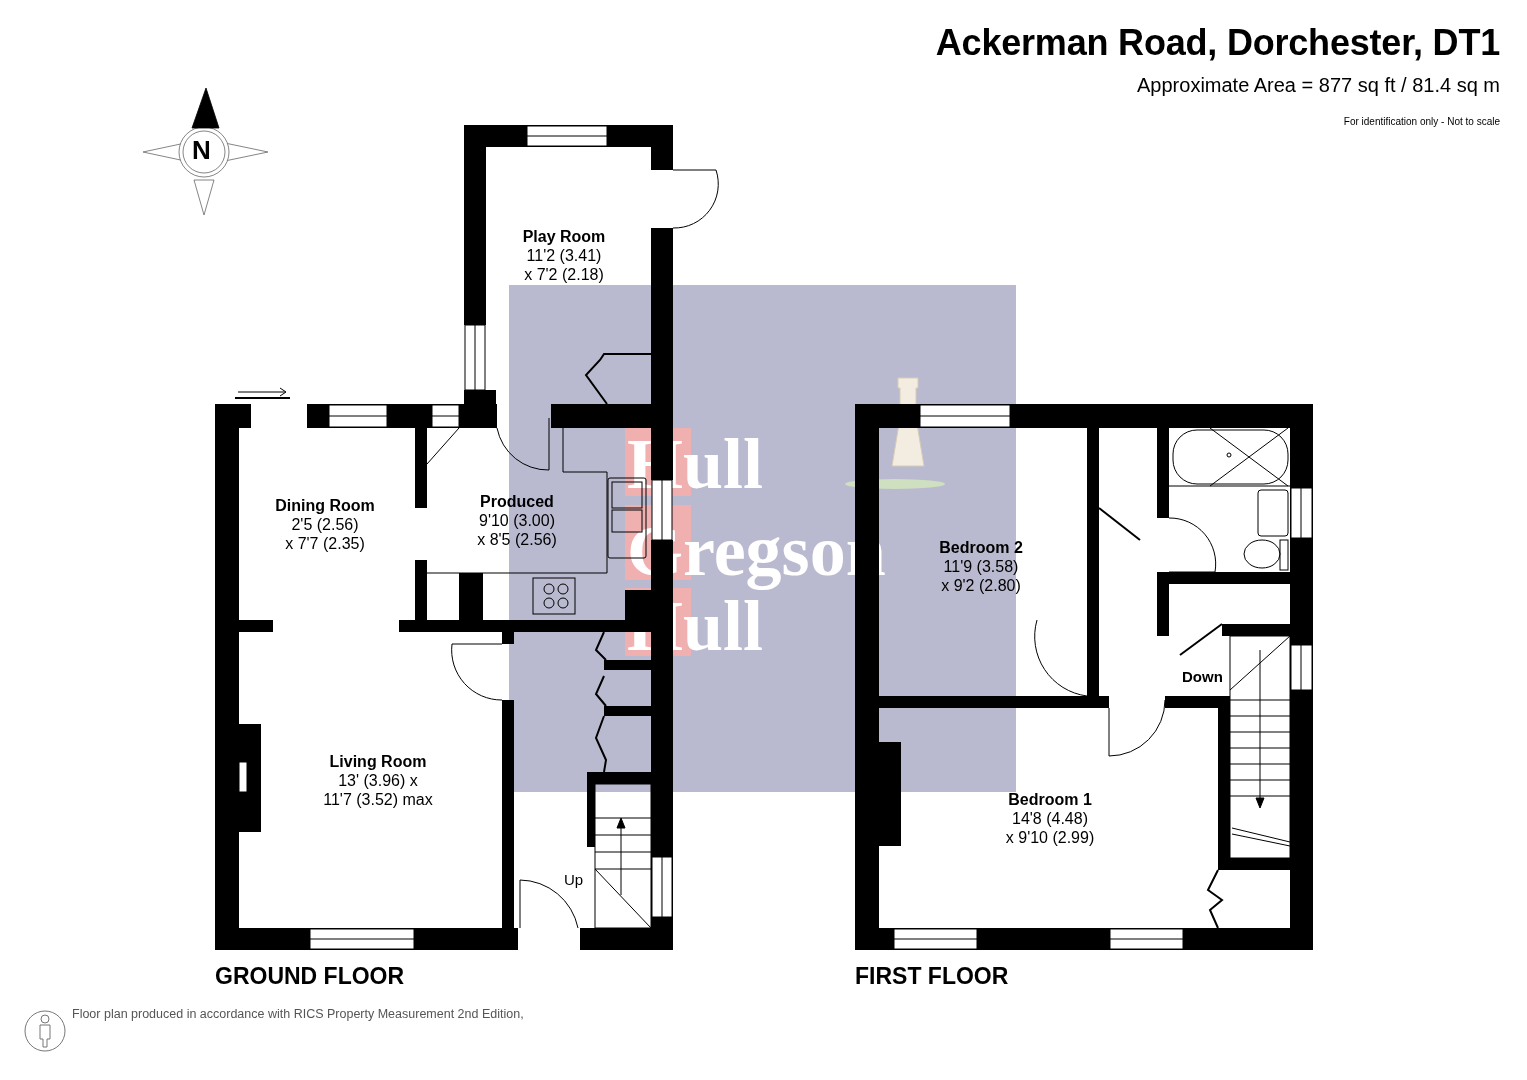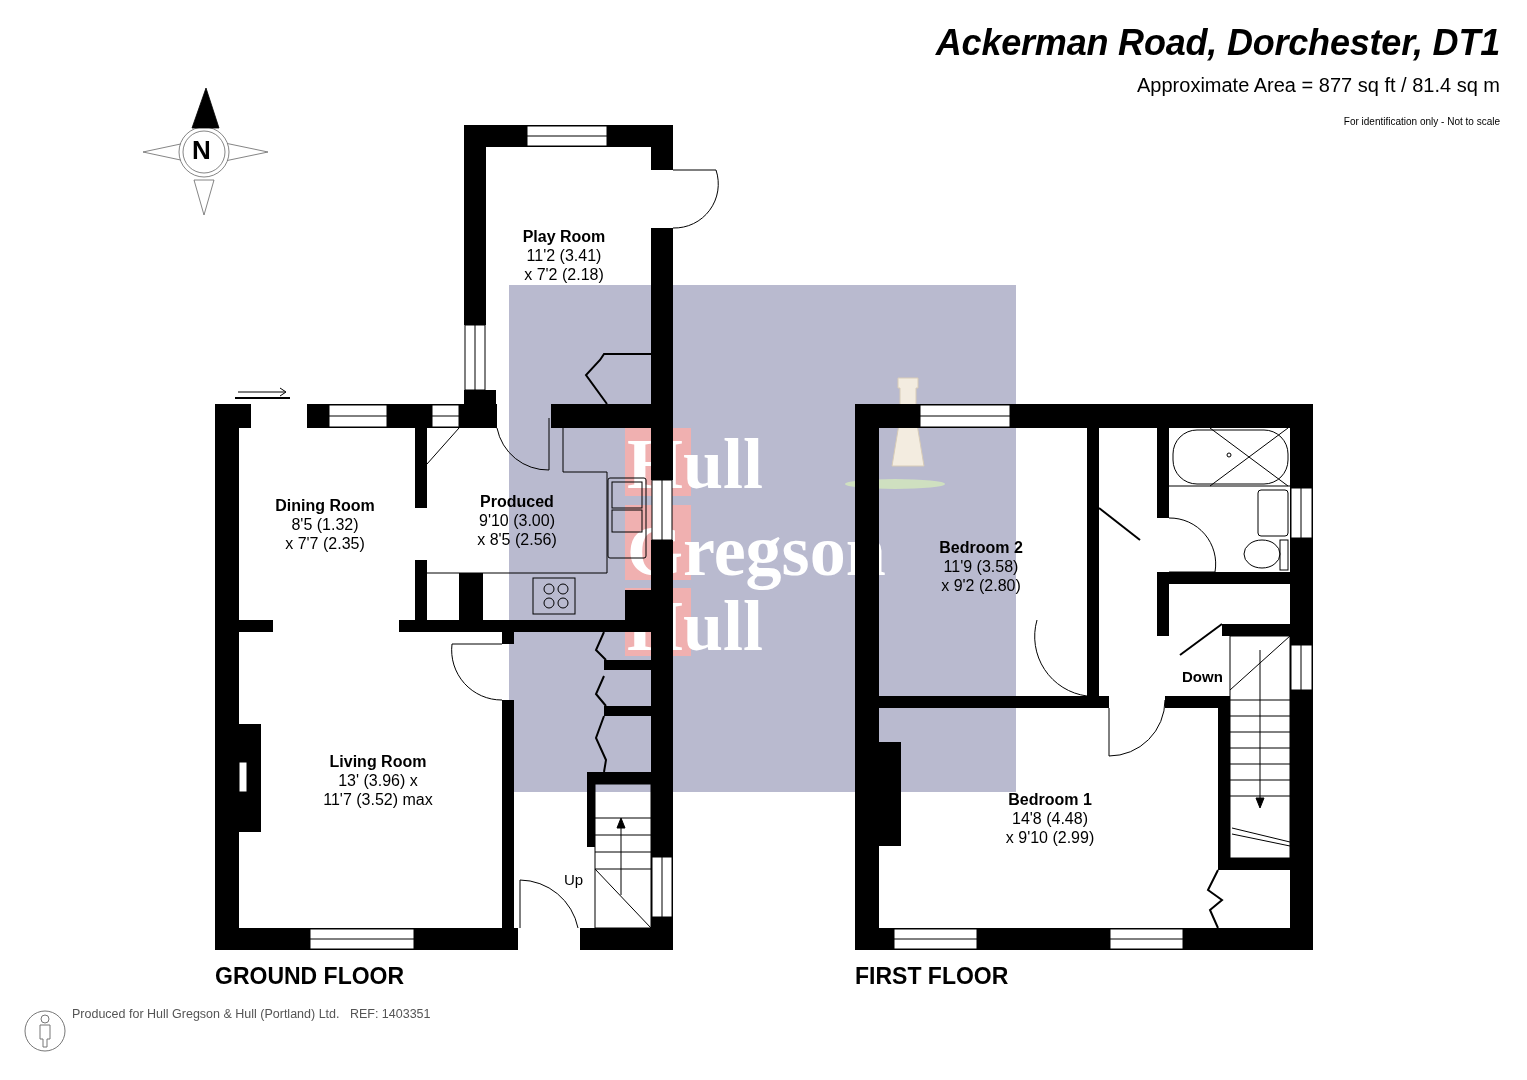--- a/index.html
+++ b/index.html
@@ -1,18 +1,18 @@
 <!DOCTYPE html>
 <html><head>
 <meta charset="utf-8">
 <style>
   html,body{margin:0;padding:0;background:#fff;}
   body{width:1527px;height:1080px;position:relative;overflow:hidden;font-family:"Liberation Sans",sans-serif;color:#000;}
   .abs{position:absolute;}
-  #title{right:27px;top:22px;font-size:36px;font-weight:bold;letter-spacing:-0.2px;white-space:nowrap;font-style:italic;}
+  #title{right:27px;top:22px;font-size:36px;font-weight:bold;letter-spacing:-0.2px;white-space:nowrap;}
   #area{right:27px;top:74px;font-size:20px;white-space:nowrap;}
   #ident{right:27px;top:116px;font-size:10px;white-space:nowrap;}
   .floor-label{font-size:23px;font-weight:bold;}
   .room{text-align:center;font-size:16px;line-height:19px;white-space:nowrap;}
   .room .nm{font-weight:bold;}
   .foot{left:72px;top:1006px;font-size:12.5px;line-height:17px;color:#555;white-space:nowrap;}
   svg{position:absolute;left:0;top:0;}
 </style>
 </head>
 <body>
@@ -214,21 +214,21 @@
 <div id="area" class="abs">Approximate Area = 877 sq ft / 81.4 sq m</div>
 <div id="ident" class="abs">For identification only - Not to scale</div>
 
 <div class="abs room" style="left:504px;top:227px;width:120px;">
   <div class="nm">Play Room</div>
   <div>11'2 (3.41)</div>
   <div>x 7'2 (2.18)</div>
 </div>
 <div class="abs room" style="left:255px;top:496px;width:140px;">
   <div class="nm">Dining Room</div>
-  <div>8'5 (1.32)</div>
+  <div>2'5 (2.56)</div>
   <div>x 7'7 (2.35)</div>
 </div>
 <div class="abs room" style="left:457px;top:492px;width:120px;">
   <div class="nm">Produced</div>
   <div>9'10 (3.00)</div>
   <div>x 8'5 (2.56)</div>
 </div>
 <div class="abs room" style="left:308px;top:752px;width:140px;">
   <div class="nm">Living Room</div>
   <div>13' (3.96) x</div>
@@ -244,14 +244,14 @@
 </div>
 <div class="abs room" style="left:990px;top:790px;width:120px;">
   <div class="nm">Bedroom 1</div>
   <div>14'8 (4.48)</div>
   <div>x 9'10 (2.99)</div>
 </div>
 <div class="abs" style="left:1182px;top:668px;font-size:15px;font-weight:bold;">Down</div>
 <div class="abs floor-label" style="left:855px;top:963px;">FIRST FLOOR</div>
 
 <div class="abs foot">
-  <div style="white-space:pre;">Produced for Hull Gregson &amp; Hull (Portland) Ltd.   REF: 1403351</div>
+  <div>Floor plan produced in accordance with RICS Property Measurement 2nd Edition,</div>
 </div>
 
 </body></html>

